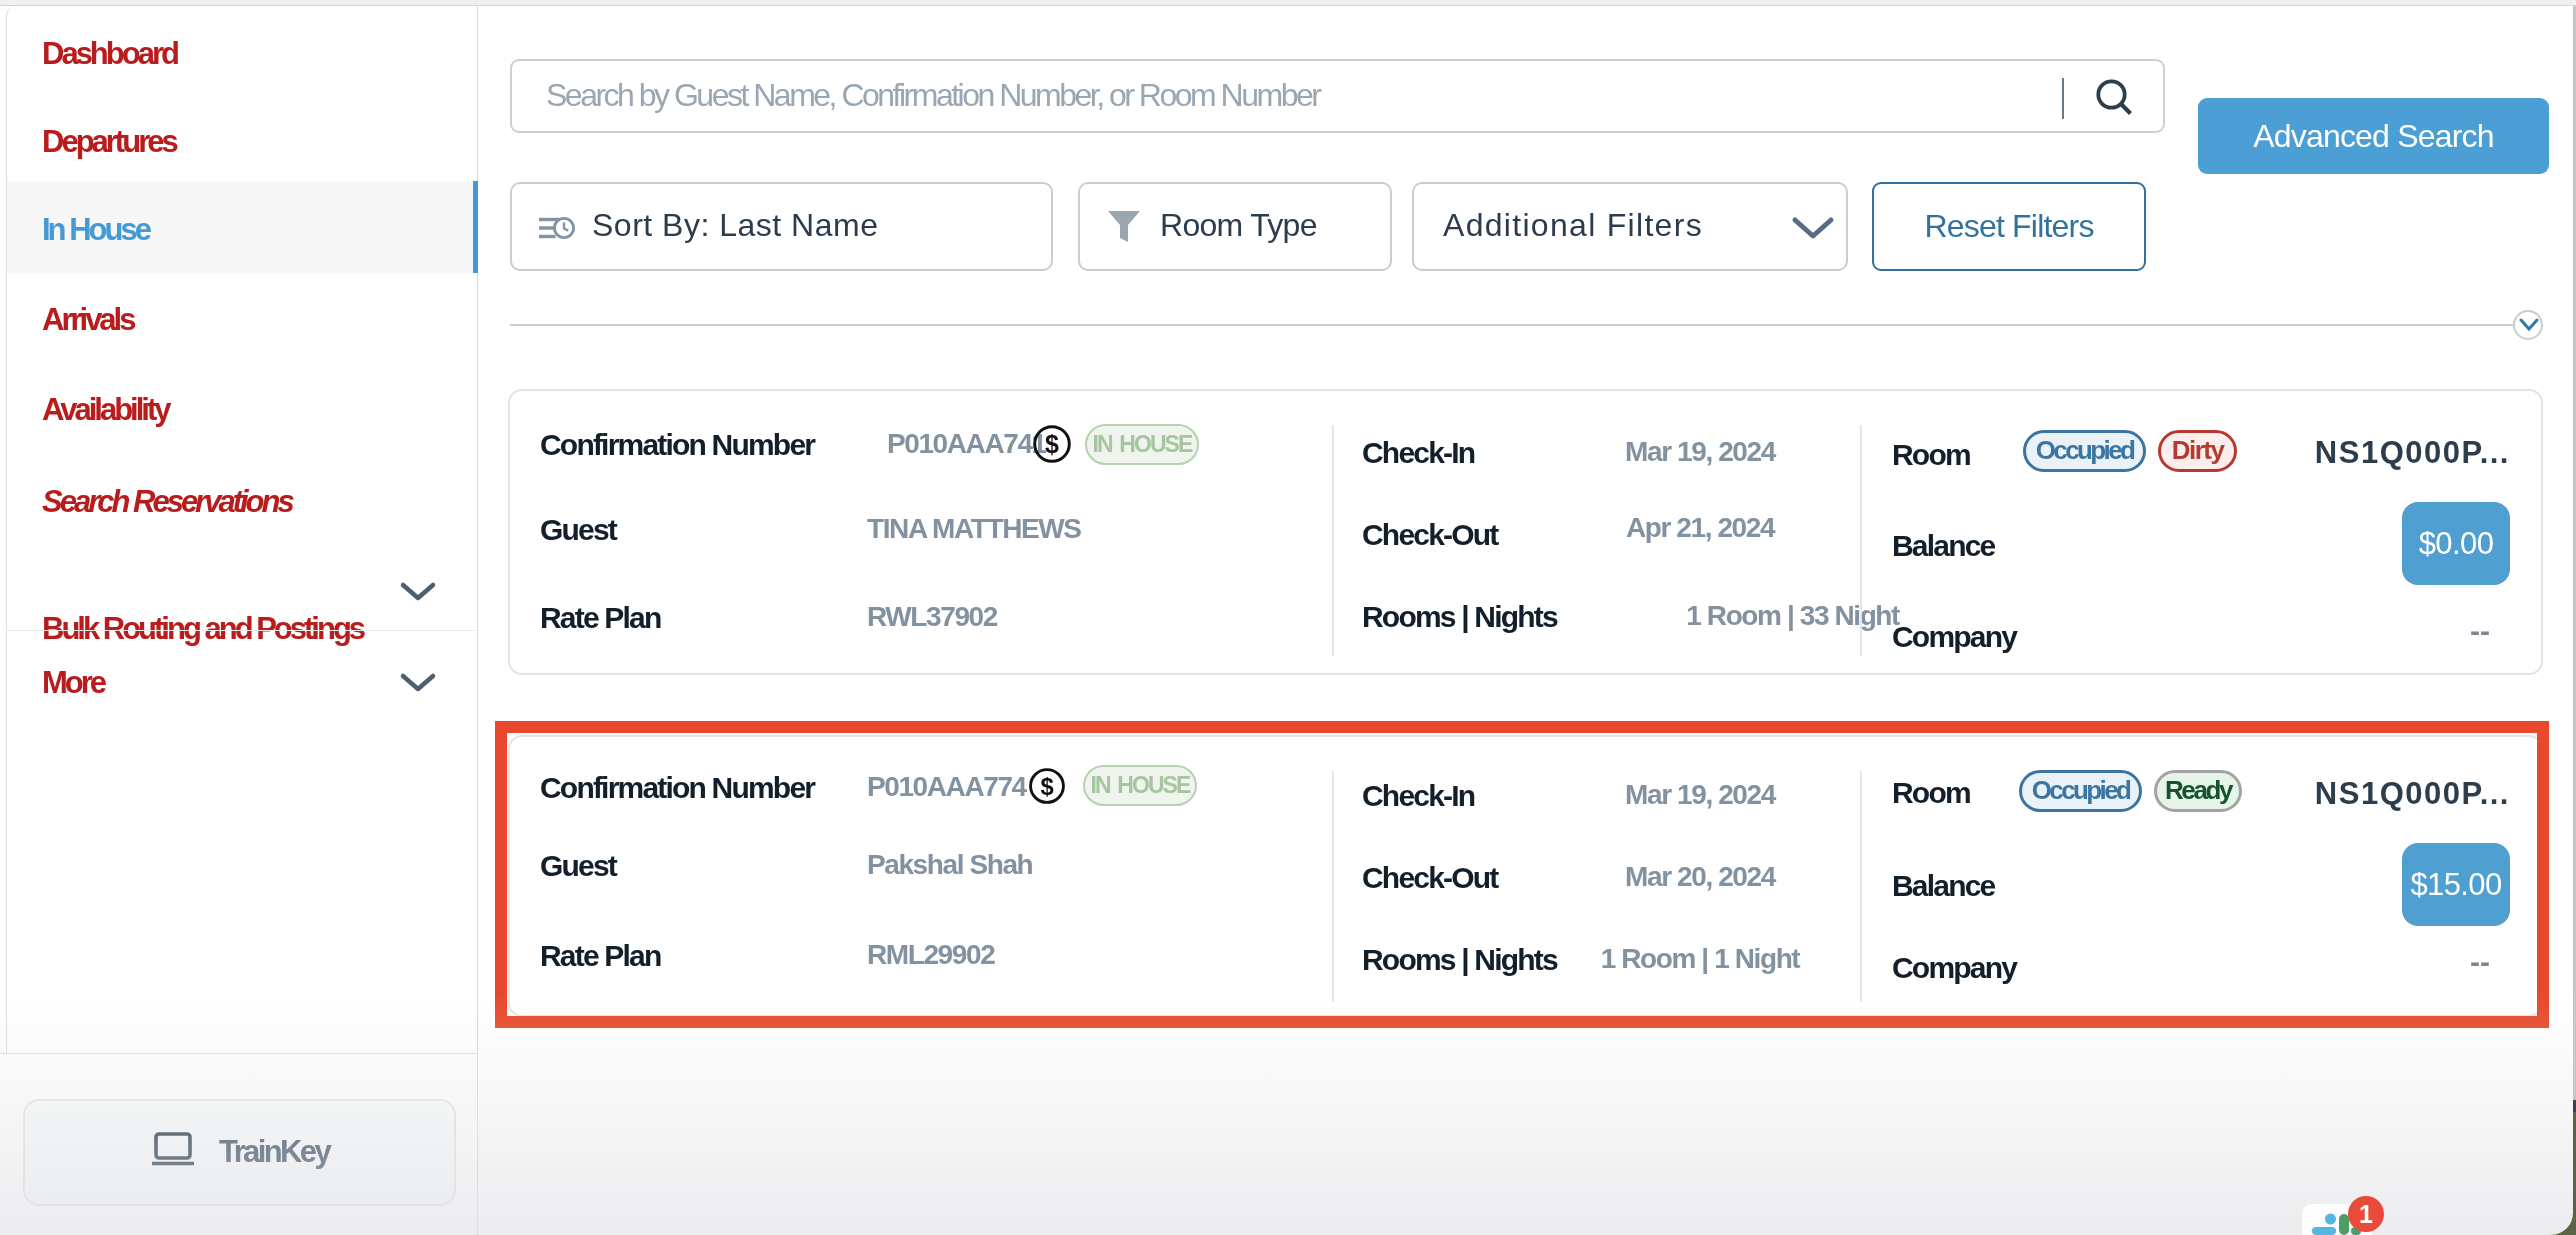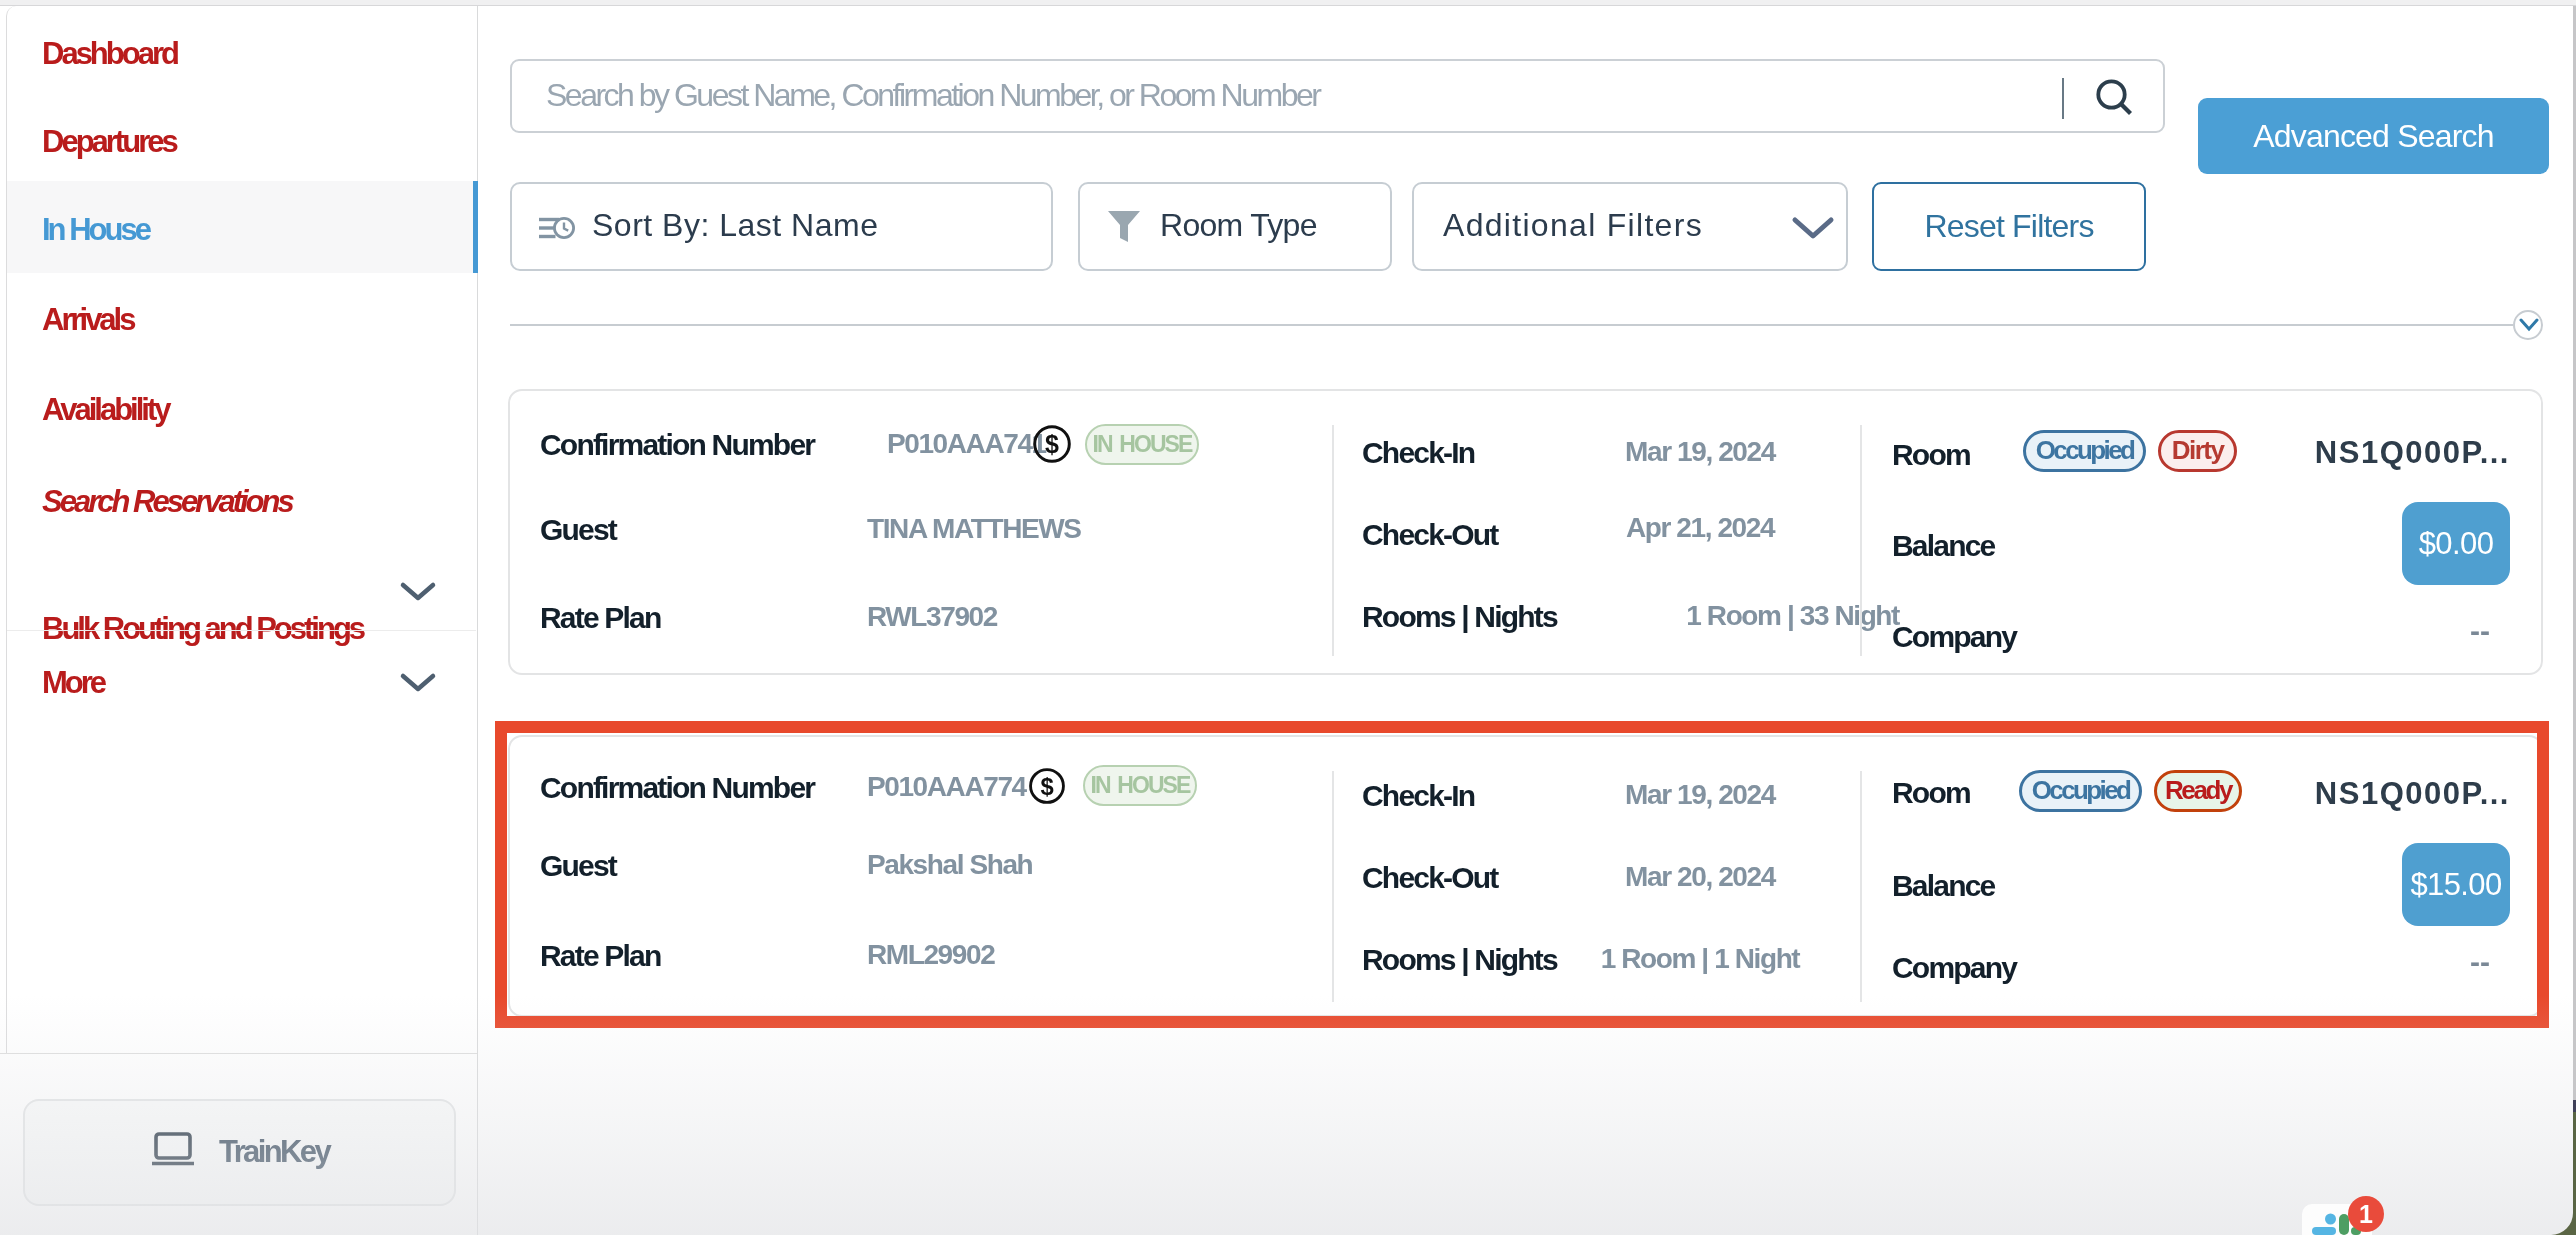--- a/index.html
+++ b/index.html
@@ -185,21 +185,21 @@
   <div class="lbl" style="left:1362px; top:861px;">Check-Out</div>
   <div class="lbl" style="left:1362px; top:943px;">Rooms | Nights</div>
   <div class="val" style="left:1501px; top:779px; width:398px; text-align:center;">Mar 19, 2024</div>
   <div class="val" style="left:1501px; top:861px; width:398px; text-align:center;">Mar 20, 2024</div>
   <div class="val" style="left:1501px; top:943px; width:398px; text-align:center;">1 Room | 1 Night</div>
   <div class="vline" style="left:1860px; top:771px;"></div>
   <div class="lbl" style="left:1892px; top:776px;">Room</div>
   <div class="lbl" style="left:1892px; top:869px;">Balance</div>
   <div class="lbl" style="left:1892px; top:951px;">Company</div>
   <div class="pill" style="left:2019px; top:770px; width:123px; height:42px; background:#e9f2f8; border:3px solid #3c73a0; color:#3d75a1; font-size:26px; line-height:35px; letter-spacing:-2.6px;">Occupied</div>
-  <div class="pill" style="left:2154px; top:770px; width:88px; height:42px; background:#e7f5e9; border:3px solid #c2410c; color:#b91c1c; font-size:26px; line-height:35px; letter-spacing:-2.4px;">Ready</div>
+  <div class="pill" style="left:2154px; top:770px; width:88px; height:42px; background:#e7f5e9; border:3px solid #a3a3a3; color:#14532d; font-size:26px; line-height:35px; letter-spacing:-2.4px;">Ready</div>
   <div class="roomnum" style="left:2188px; top:776px; width:322px; text-align:right;">NS1Q000P...</div>
   <div class="balbtn" style="left:2402px; top:843px;">$15.00</div>
   <div class="dashes" style="left:2391px; top:945px; width:99px; text-align:right;">--</div>
 
   <div class="abs" id="redrect"></div>
 
   <div class="abs" id="botgrad"></div>
 
   <div class="abs" style="left:2302px; top:1204px; width:70px; height:31px; background:#fdfdfd; border-radius:10px 10px 0 0;"></div>
   <svg class="abs" style="left:2302px; top:1204px; width:70px; height:31px;" viewBox="0 0 70 31">

